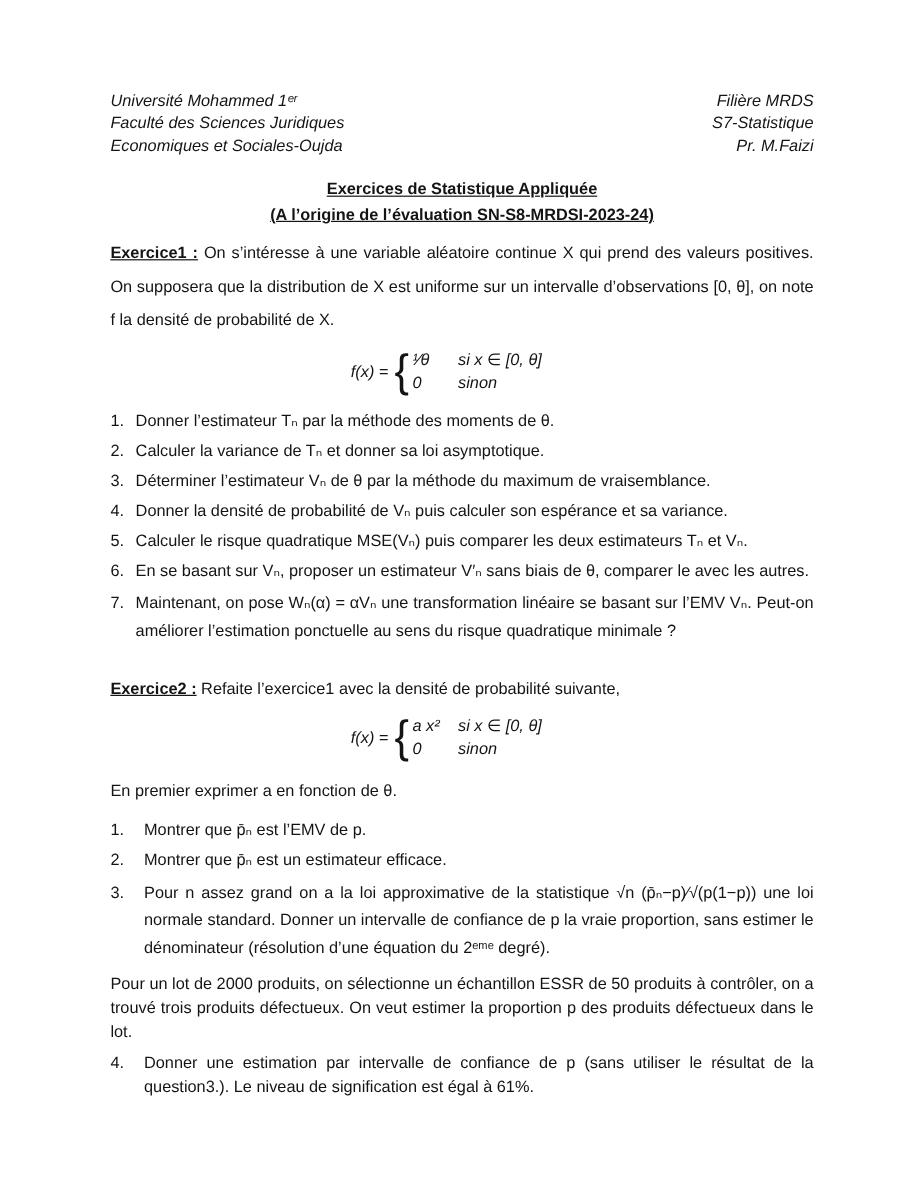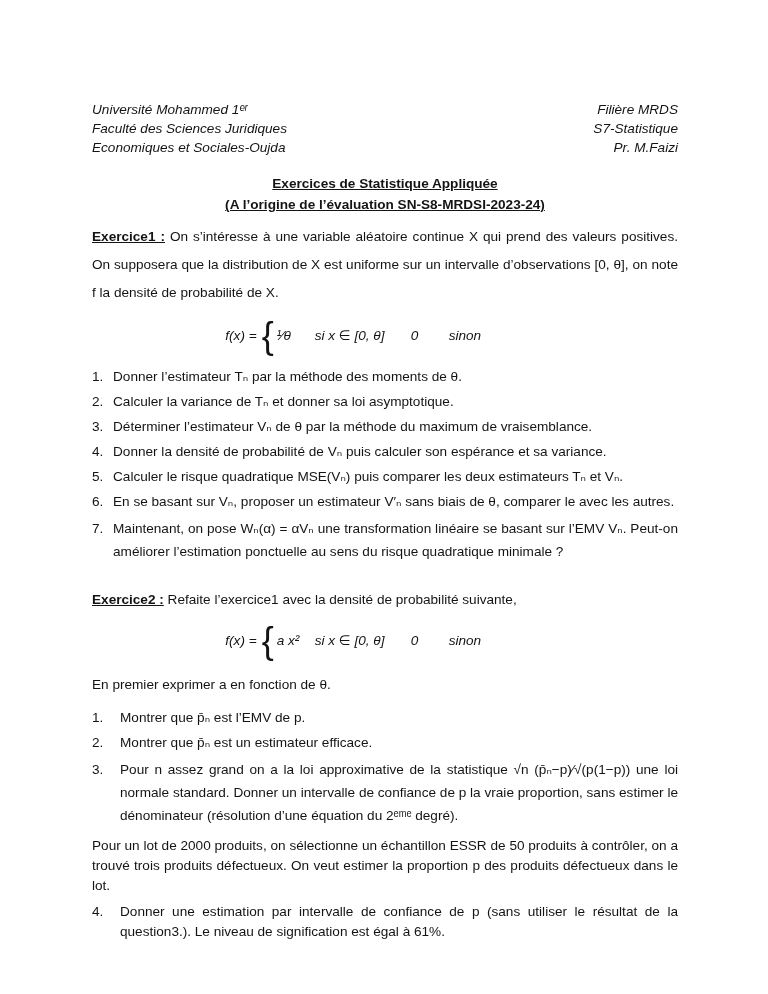--- a/index.html
+++ b/index.html
@@ -3,40 +3,40 @@
 <meta charset="utf-8">
 <style>
   * { margin:0; padding:0; box-sizing:border-box; }
   html, body { background:#ffffff; }
   body {
     width:768px; height:994px; overflow:hidden;
     color:#141414;
     font-family:"Liberation Sans","DejaVu Sans",sans-serif;
     font-size:13.6px;
   }
-  .page { padding:100px 90px 0 92px; }
+  .page { padding:74px 90px 0 92px; }
 
   .doc-header { display:flex; justify-content:space-between; font-style:italic; line-height:19px; }
   .hdr-right { text-align:right; }
 
   .title-block { text-align:center; font-weight:700; margin-top:16px; line-height:21px; }
   .title-line { text-decoration:underline; }
 
   .ex-label { font-weight:700; text-decoration:underline; }
 
   .para { text-align:justify; }
   .para-ex1 { margin-top:8px; line-height:28px; }
   .para-single { margin-top:6px; line-height:25px; }
   .para-ex3 { margin-top:6px; line-height:25px; }
   .para-tight { margin-top:9px; line-height:20px; }
 
   .formula { display:flex; justify-content:center; align-items:center; margin:8px 0 12px; font-style:italic; }
   .f-lhs { margin-right:5px; }
   .f-brace { font-style:normal; font-size:36px; font-weight:300; line-height:40px; margin-right:3px; transform:scaleY(1.05); }
-  .f-rows { display:flex; flex-direction:row; }
+  .f-rows { display:flex; flex-direction:column; }
   .f-row { display:flex; align-items:baseline; line-height:19px; }
   .f-val { min-width:38px; }
   .f-cond { width:96px; text-align:left; }
 
   .qlist { margin-top:11px; }
   .li { display:flex; line-height:20px; margin-bottom:5px; }
   .li-num { flex:0 0 21px; width:21px; }
   .li-text { flex:1; text-align:justify; }
   .list3 .li-num { flex:0 0 28px; width:28px; }
   .li-multiline { line-height:23px; }

